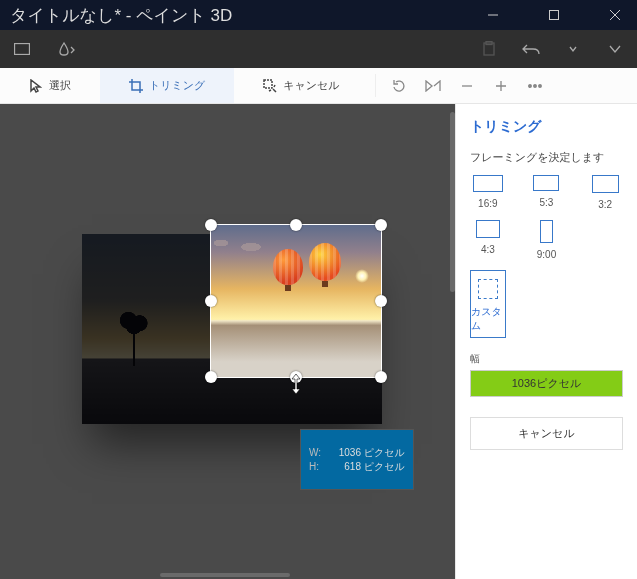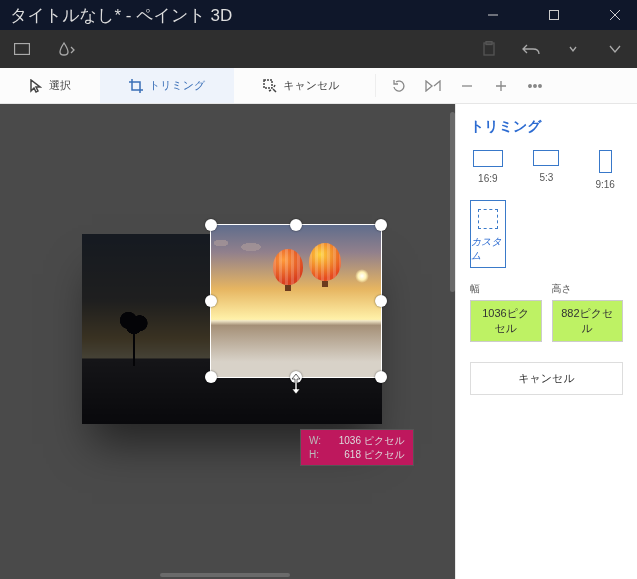--- a/index.html
+++ b/index.html
@@ -54,39 +54,39 @@
   .clouds { position: absolute; left: -10px; top: 2px; width: 90px; height: 30px; background: radial-gradient(18px 8px at 20px 16px,#a99 40%,transparent 42%),radial-gradient(24px 10px at 50px 20px,#a99 40%,transparent 42%); opacity:.7; }
 
   .handle { position: absolute; width: 12px; height: 12px; background: #fff; border-radius: 50%; box-shadow: 0 0 2px rgba(0,0,0,.6); }
   .h-nw { left:-6px; top:-6px; } .h-n { left:50%; top:-6px; margin-left:-6px; } .h-ne { right:-6px; top:-6px; }
   .h-w { left:-6px; top:50%; margin-top:-6px; } .h-e { right:-6px; top:50%; margin-top:-6px; }
   .h-sw { left:-6px; bottom:-6px; } .h-s { left:50%; bottom:-6px; margin-left:-6px; } .h-se { right:-6px; bottom:-6px; }
 
   .resize-cursor { position: absolute; left: 50%; bottom: -22px; margin-left: -8px; color: #fff; }
   .resize-cursor svg { width: 16px; height: 22px; }
 
-  .dim-tip { position: absolute; left: 300px; top: 325px; background: #be185d; color: #ddd; font-size: 10px; padding: 4px 8px; line-height: 1.35; border: 1px solid #555; }
+  .dim-tip { position: absolute; left: 300px; top: 325px; background: #0369a1; color: #ddd; font-size: 10px; padding: 16px 8px; line-height: 1.35; border: 1px solid #555; }
   .dim-tip .lab { color: #bbb; display: inline-block; width: 18px; }
   .dim-tip .num { display:inline-block; width:34px; text-align:right; }
 
   
   .side h2 { font-size: 14px; color: #2c6bd1; font-weight: 600; margin-bottom: 14px; }
   .side .caption { font-size: 11px; color: #444; margin-bottom: 10px; margin-top: 6px; }
   .ratio-grid { display: grid; grid-template-columns: repeat(3,1fr); gap: 10px 23px; margin-bottom: 10px; }
   .ratio { display: flex; flex-direction: column; align-items: center; gap: 6px; font-size: 10px; color: #555; }
   .ratio .box { border: 1px solid #3878c9; background: #fff; }
   .b169 { width: 30px; height: 17px; } .b53 { width: 26px; height: 16px; } .b32 { width: 27px; height: 18px; }
   .b43 { width: 24px; height: 18px; } .b11 { width: 20px; height: 20px; } .b916 { width: 13px; height: 23px; }
   .custom-cell { border: 1px solid #3a7ac9; padding: 8px 0 4px; display: flex; flex-direction: column; align-items: center; gap: 6px; font-size: 10px; color: #2c6bd1; }
   .custom-cell .dashed { width: 20px; height: 20px; border: 1.5px dashed #3a7ac9; }
 
   .wh-row { display: flex; gap: 10px; margin-top: 14px; }
   .wh-row .col { flex: 1; }
   .wh-row .lab { font-size: 10px; color: #555; margin-bottom: 4px; }
-  .txtbox { border: 1px solid #ccc; font-size: 11px; padding: 5px 6px; width: 100%; text-align: center; color: #333; background: #bef264; }
+  .txtbox { border: 1px solid #ccc; font-size: 11px; padding: 5px 6px; width: 100%; text-align: center; color: #333; background: #84cc16; }
 
   .checkline { display: flex; align-items: center; gap: 8px; margin-top: 12px; font-size: 11px; color: #444; }
   .checkline .chk { width: 14px; height: 14px; border: 1px solid #aaa; background: #fff; }
 
   .btn-row { display: flex; gap: 10px; margin-top: 20px; }
   .btn { flex: 1; border: 1px solid #ddd; background: #fff; font-size: 11px; color: #333; padding: 8px 0; text-align: center; }
 
   .canvas-scrollbar { position: absolute; right: 0; top: 8px; width: 5px; height: 180px; background: #6a6a6a; border-radius: 3px; }
   .canvas-hscroll { position: absolute; left: 160px; bottom: 2px; height: 4px; width: 130px; background: #6a6a6a; border-radius: 3px; }
 </style>
@@ -251,52 +251,57 @@
     <div class="dim-tip">
       <div><span class="lab">W:</span><span class="num">1036</span> <span>ピクセル</span></div>
       <div><span class="lab">H:</span><span class="num">618</span> <span>ピクセル</span></div>
     </div>
 
     <div class="canvas-hscroll"></div>
   </div>
 
   <div class="side">
     <h2>トリミング</h2>
+    <div class="caption">フレーミングを決定します</div>
 
     <div class="ratio-grid">
       <div class="ratio">
           <div class="box b169"></div>
           <span>16:9</span>
         </div>
       <div class="ratio">
           <div class="box b53"></div>
           <span>5:3</span>
         </div>
       <div class="ratio">
+          <div class="box b32"></div>
+          <span>3:2</span>
+        </div>
+      <div class="ratio">
+          <div class="box b43"></div>
+          <span>4:3</span>
+        </div>
+      <div class="ratio">
           <div class="box b916"></div>
-          <span>9:16</span>
-        </div>
-    </div>
-
-    <div class="ratio-grid" style="grid-template-columns:1fr 1fr 1fr;font-style:italic;">
+          <span>9:00</span>
+        </div>
+    </div>
+
+    <div class="ratio-grid" style="grid-template-columns:1fr 1fr 1fr;">
       <div class="custom-cell">
         <div class="dashed"></div>
         <span>カスタム</span>
       </div>
     </div>
 
     <div class="wh-row">
       <div class="col">
         <div class="lab">幅</div>
         <div class="txtbox">1036ピクセル</div>
       </div>
-      <div class="col">
-        <div class="lab">高さ</div>
-        <div class="txtbox">882ピクセル</div>
-      </div>
     </div>
 
 
     <div class="btn-row">
       <div class="btn">キャンセル</div>
     </div>
   </div>
 </div>
 
 </body></html>

